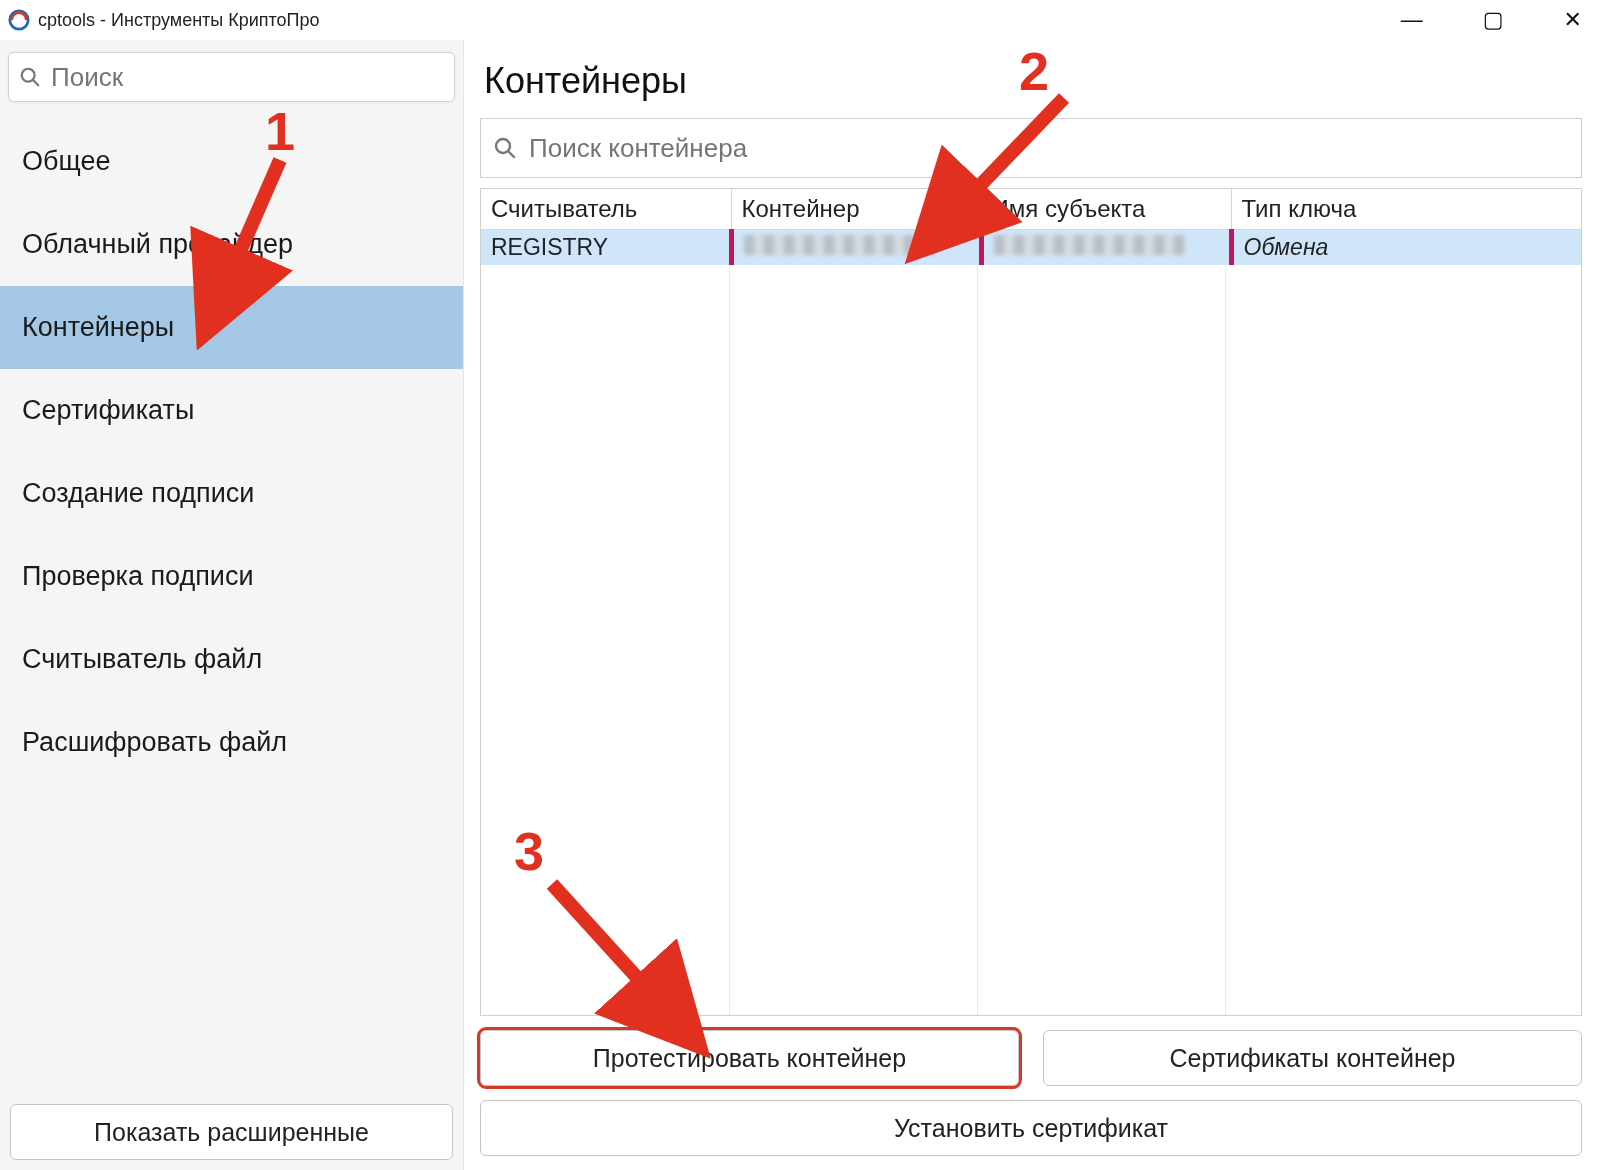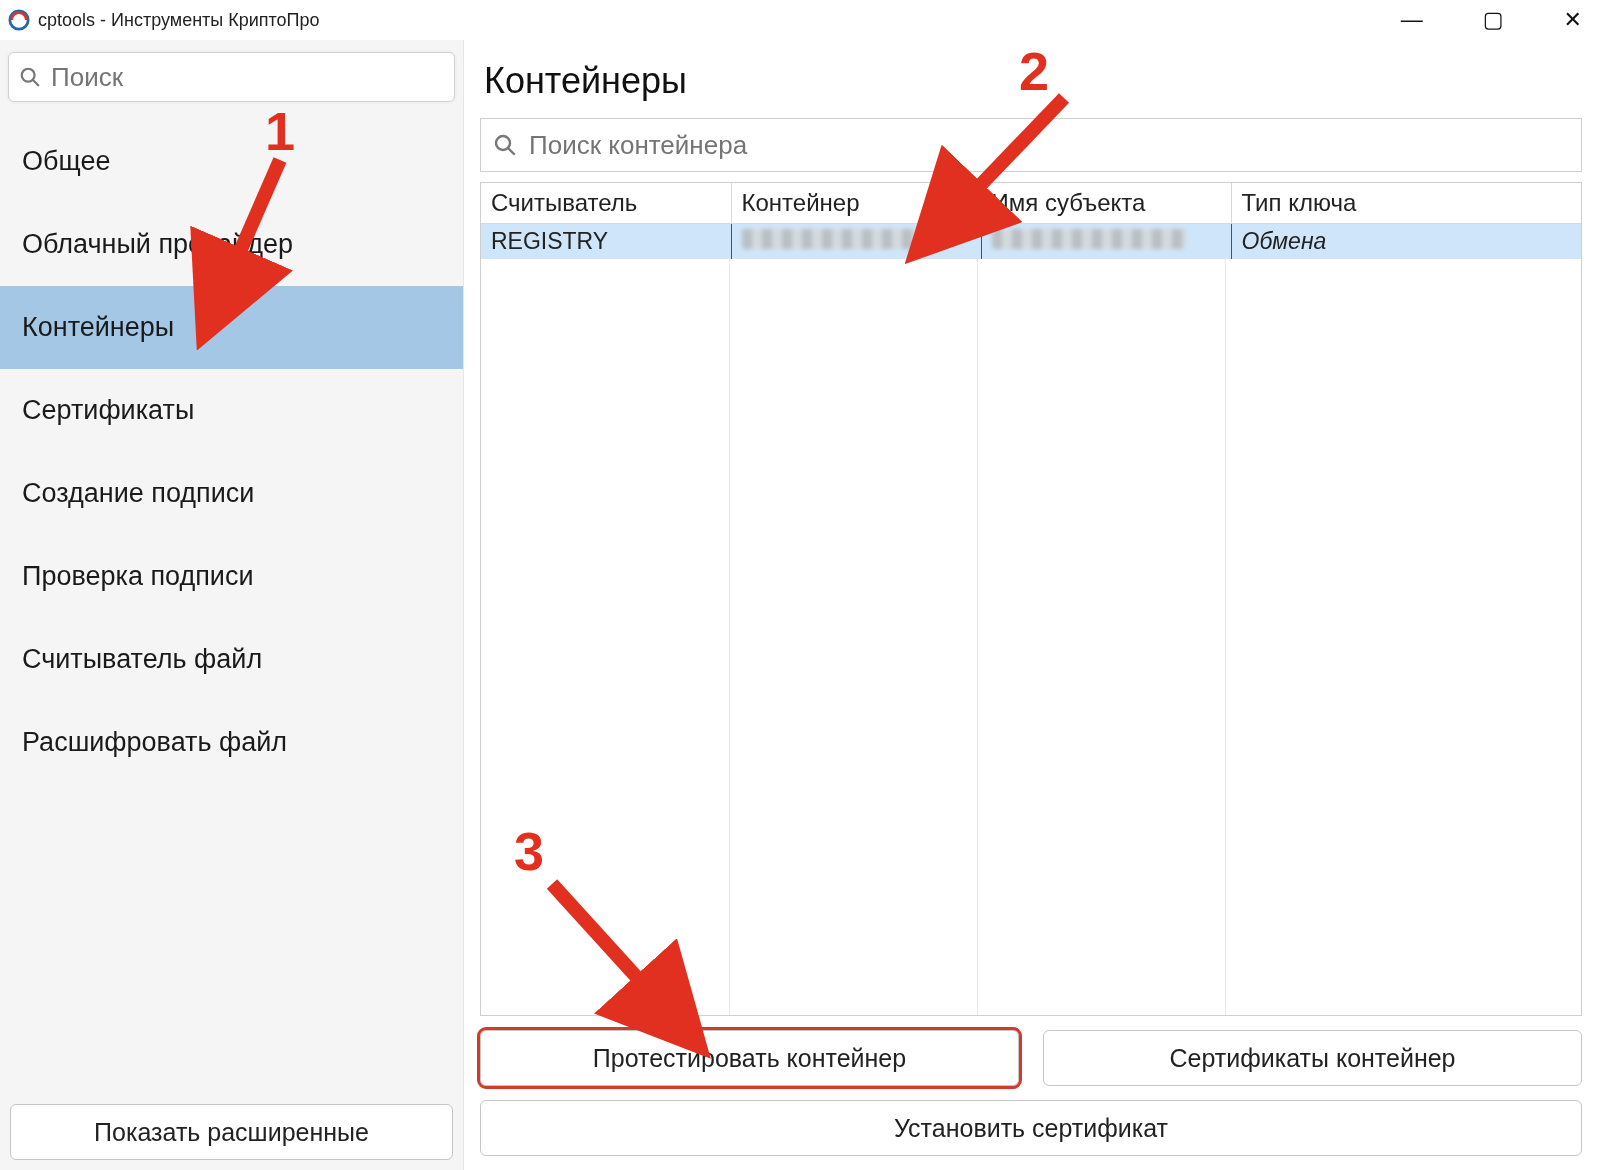--- a/index.html
+++ b/index.html
@@ -50,38 +50,38 @@
     background: #fff; border: 1px solid #c6c6c6; border-radius: 6px;
     font-size: 25px; color: #222; padding: 12px 14px; cursor: default;
     height: 56px;
   }
   .btn.wide { width: 100%; }
   
   .main { flex: 1; display: flex; flex-direction: column; padding: 14px 18px 14px 16px; min-width: 0; }
   .page-title { font-size: 36px; font-weight: 400; margin: 6px 0 16px 4px; color: #111; }
   .container-search {
     border: 1px solid #cfcfcf; background:#fff;
-    display: flex; align-items: center; padding: 10px 12px; height: 54px;
+    display: flex; align-items: center; padding: 10px 12px; height: 60px;
   }
   .container-search .mag { color: #777; margin-right: 12px; display:inline-flex;}
   .container-search input {
     border: none; outline: none; font-size: 26px; color: #666; width: 100%;
     background: transparent;
   }
   .table-wrap { margin-top: 10px; border: 1px solid #cfcfcf; flex: 1; display:flex; flex-direction:column; overflow:hidden;}
   table { width: 100%; border-collapse: collapse; table-layout: fixed; }
   th {
     text-align: left; font-weight: 400; font-size: 24px; color: #222;
     border-right: 1px solid #d8d8d8; border-bottom: 1px solid #d8d8d8;
     padding: 6px 10px; background:#fff;
   }
   th:last-child { border-right: none; }
   td {
     font-size: 23px; color: #222; padding: 4px 10px;
-    border-right: 1px solid #be185d;
+    border-right: 5px solid #be185d;
     background: #cfe6fa;
   }
   td:last-child { border-right: none; font-style: italic; }
   .tbody-fill { flex:1; background:#fff;
     background-image: linear-gradient(to right, transparent 248px, #eaeaea 248px, #eaeaea 249px, transparent 249px),
                       linear-gradient(to right, transparent 496px, #eaeaea 496px, #eaeaea 497px, transparent 497px),
                       linear-gradient(to right, transparent 744px, #eaeaea 744px, #eaeaea 745px, transparent 745px);
     background-repeat: no-repeat;
   }
   .blur-box {

